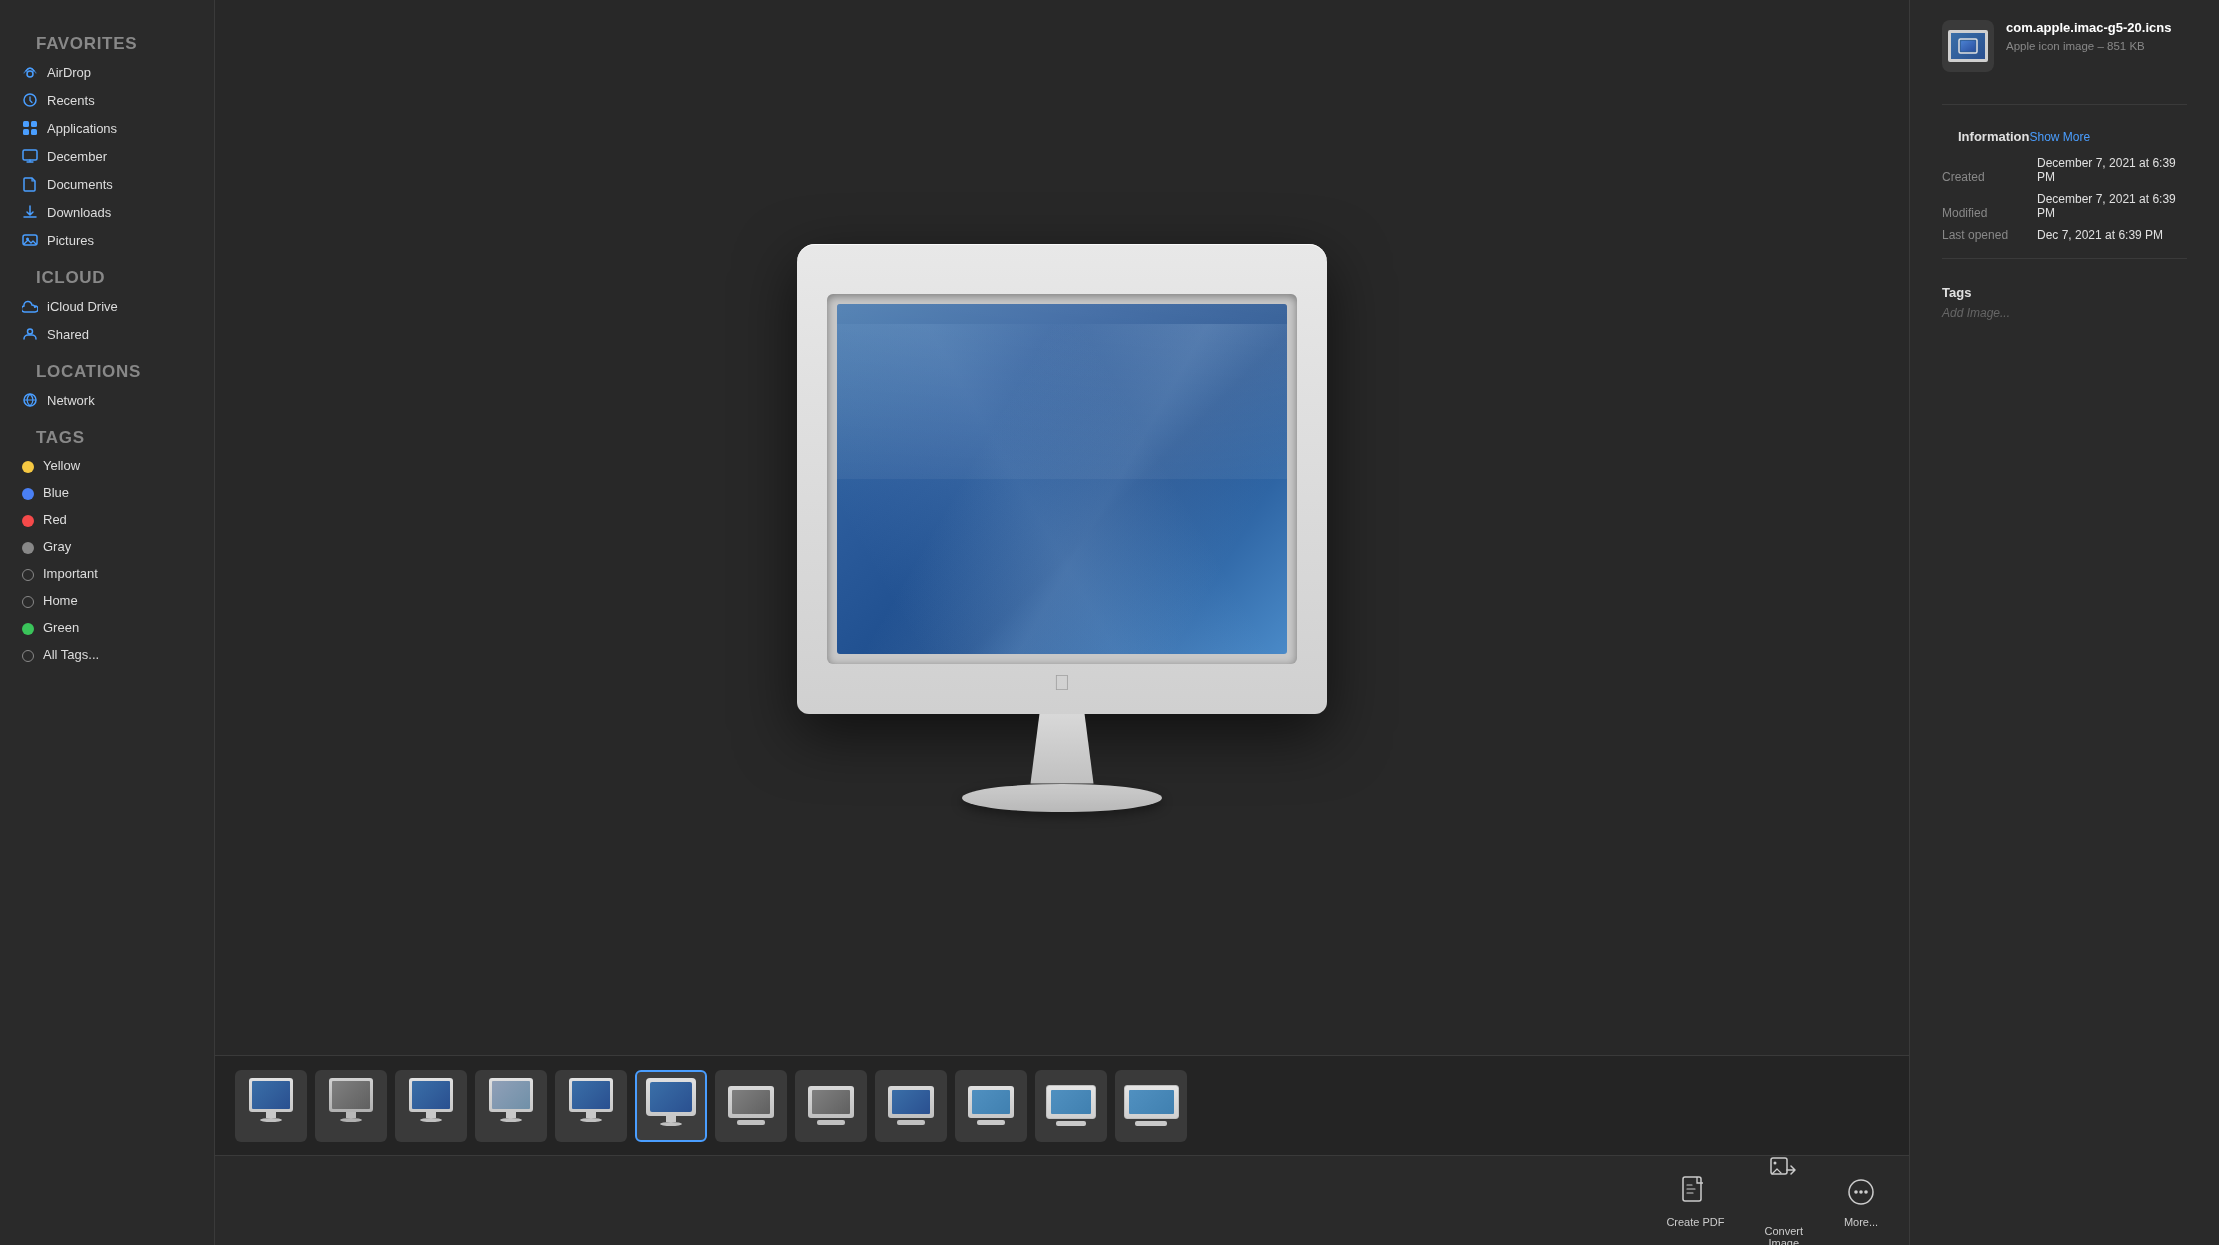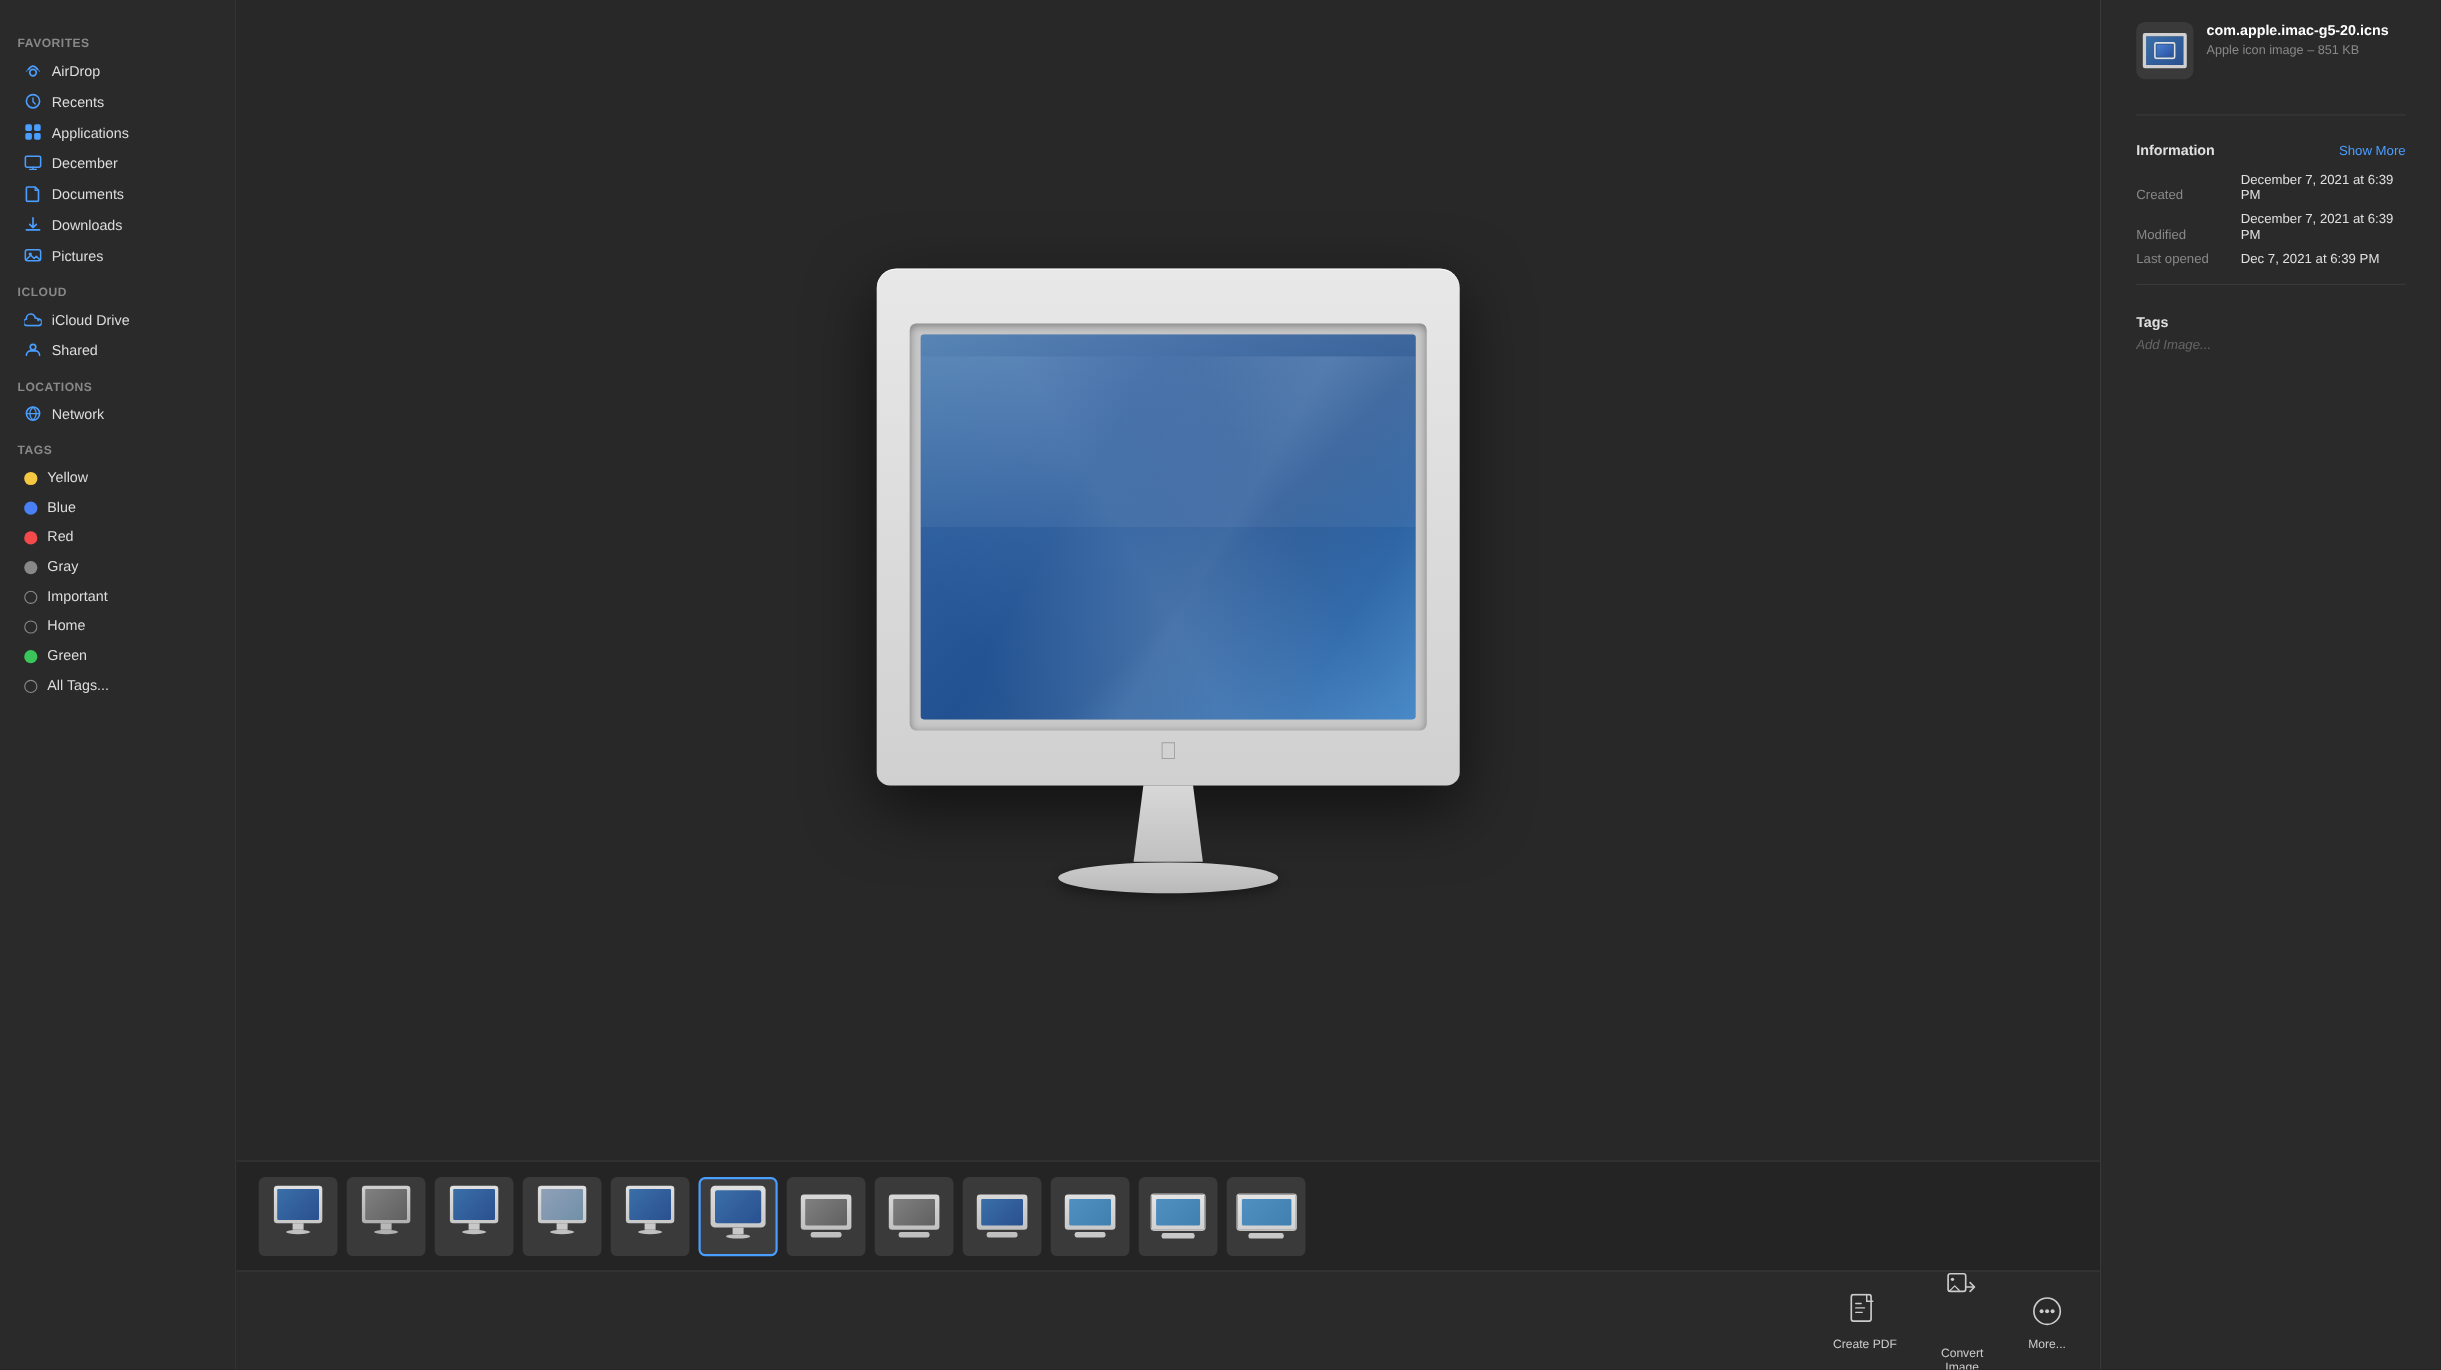--- a/index.html
+++ b/index.html
@@ -18,26 +18,27 @@
       width: 215px;
       min-width: 215px;
       background: #2a2a2a;
       height: 100%;
       display: flex;
       flex-direction: column;
       padding: 20px 0 10px 0;
       border-right: 1px solid #3a3a3a;
     }
     .sidebar-section-label {
-      font-size: 11px;
+      font-size: 17px;
       font-weight: 600;
       color: #888;
       padding: 14px 16px 4px 16px;
       letter-spacing: 0.04em;
       text-transform: uppercase;
+      margin-left: 20px;
     }
     .sidebar-item {
       display: flex;
       align-items: flex-end;
       padding: 5px 12px 5px 16px;
       border-radius: 6px;
       margin: 1px 6px;
       cursor: pointer;
       font-size: 13px;
       color: #ddd;
@@ -294,22 +295,21 @@
       word-break: break-all;
     }
     .file-type {
       font-size: 11.5px;
       color: #888;
       margin-top: 3px;
     }
     .section-header {
       display: flex;
       align-items: center;
-      justify-content: space-between;
-      margin: 12px 0 8px 0;
+      margin: 12px 0 8px 16px;
     }
     .section-title {
       font-size: 13px;
       font-weight: 600;
       color: #e0e0e0;
     }
     .show-more-btn {
       font-size: 12px;
       color: #4a9eff;
       cursor: pointer;

